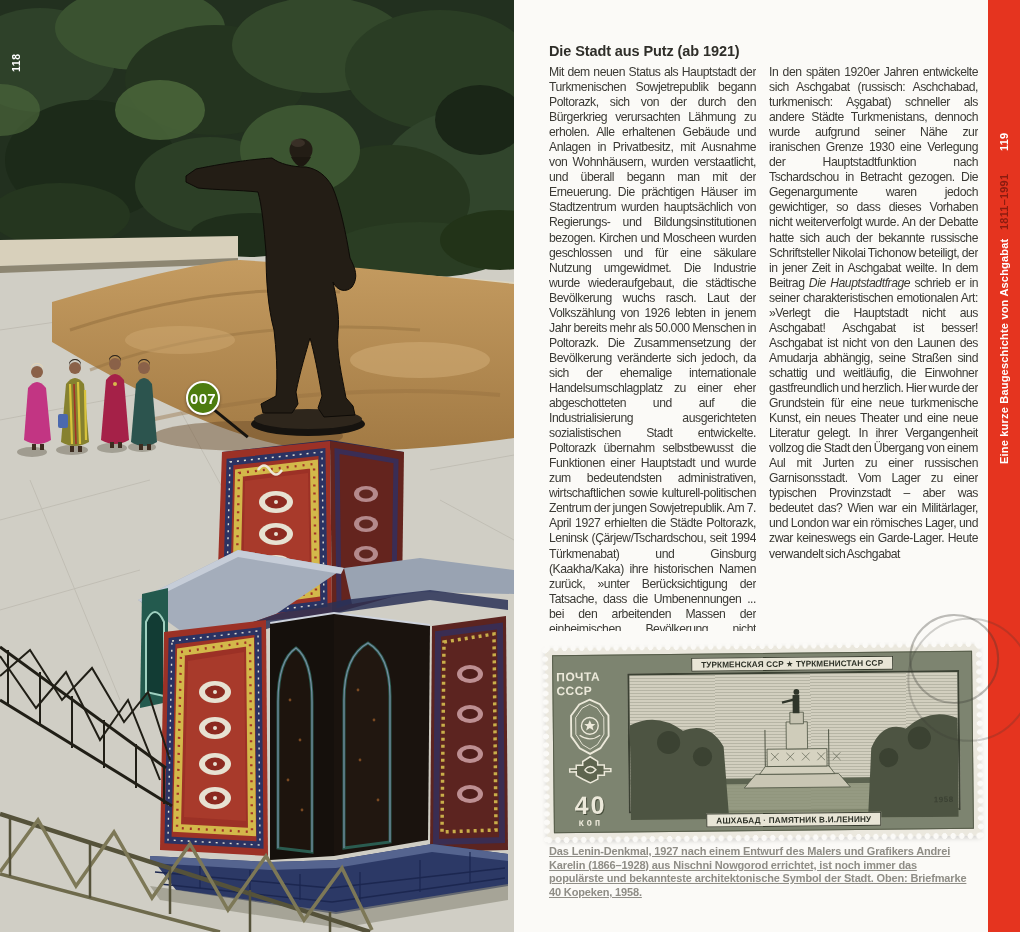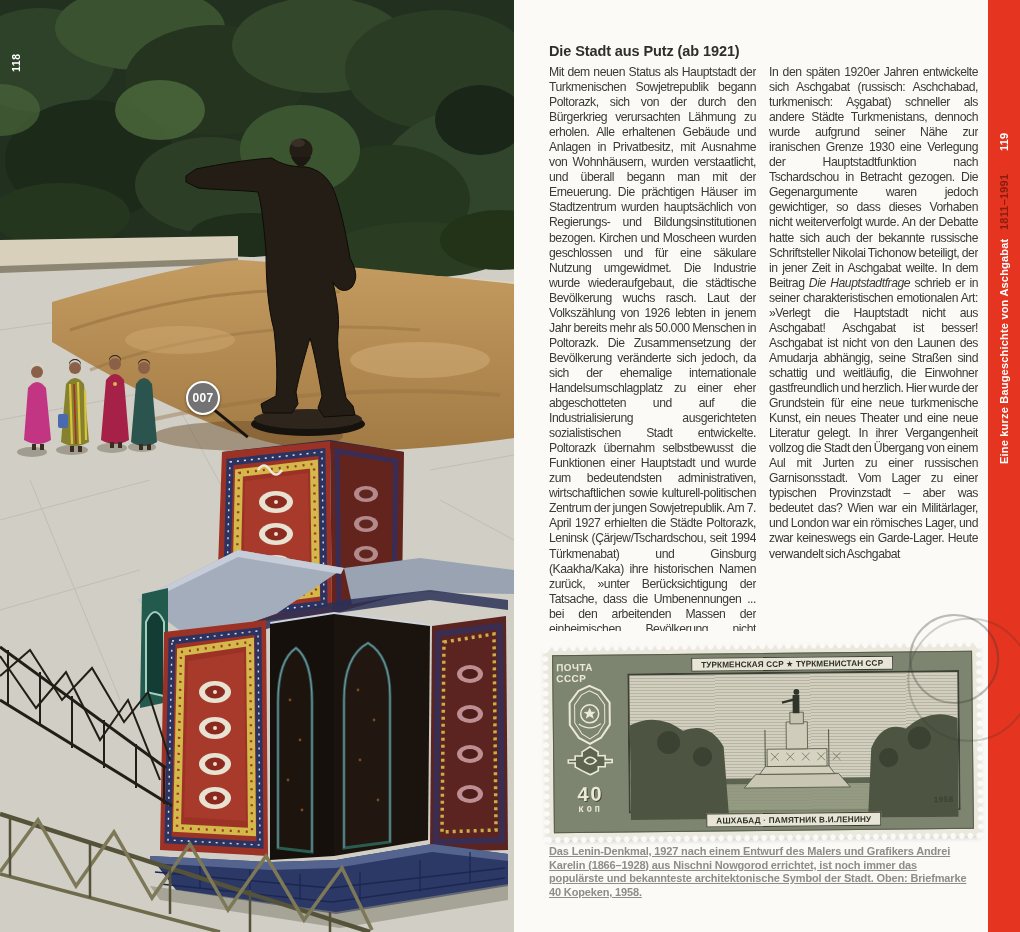--- a/index.html
+++ b/index.html
@@ -11,21 +11,21 @@
   
   .photo{position:absolute;left:0;top:0;width:514px;height:932px;overflow:hidden;}
   .photo svg{display:block;}
   .pagenum-left{
     position:absolute;left:10px;top:26px;height:46px;width:18px;
     writing-mode:vertical-rl;transform:rotate(180deg);
     color:#ffffff;font-weight:bold;font-size:10.5px;letter-spacing:.6px;
   }
   .marker{
     position:absolute;left:186px;top:381px;width:30px;height:30px;border-radius:50%;
-    background:#737373;border:2.5px solid #fff;color:#fff;font-weight:bold;font-size:12px;
+    background:#4d7c0f;border:2.5px solid #fff;color:#fff;font-weight:bold;font-size:15px;
     display:flex;align-items:center;justify-content:center;letter-spacing:.3px;
     box-shadow:0 1px 3px rgba(0,0,0,.45);z-index:4;
   }
   .marker-line{position:absolute;left:213px;top:407px;width:46px;height:2.5px;background:#17140f;
     transform:rotate(39deg);transform-origin:0 0;z-index:3;}
   
   .heading{position:absolute;left:549px;top:33px;font-size:14.5px;font-weight:bold;color:#2f2e29;letter-spacing:-.1px;text-align:center;}
   .col{position:absolute;top:65px;width:207px;max-height:566px;overflow:hidden;
     font-size:12.2px;line-height:15.05px;color:#3b3a35;text-align:justify;
     letter-spacing:-.45px;word-spacing:-1px;hyphens:auto;-webkit-hyphens:auto;}
@@ -52,22 +52,22 @@
     background-image:radial-gradient(circle 3px at 4.3px 4px,#fbfaf7 2.7px,rgba(0,0,0,0) 3.1px);
     background-size:8.6px 8px;background-repeat:repeat-x;}
   .perf.t{top:-4px;} .perf.b{bottom:-4px;}
   .perf.l,.perf.r{top:-2px;bottom:-2px;width:8px;
     background-image:radial-gradient(circle 3px at 4px 4.3px,#fbfaf7 2.7px,rgba(0,0,0,0) 3.1px);
     background-size:8px 8.6px;background-repeat:repeat-y;}
   .perf.l{left:-4px;} .perf.r{right:-4px;}
   .stamp-inner{position:absolute;inset:7px;background:#7d8470;border:1px solid #565c49;}
   .stamp-left{position:absolute;left:3px;top:3px;bottom:3px;width:66px;
     display:flex;flex-direction:column;align-items:center;color:#ece9da;}
-  .pochta{font-size:10px;font-weight:bold;letter-spacing:.4px;margin-top:3px;}
-  .value40{font-size:20px;font-weight:bold;letter-spacing:2px;margin-top:7px;
+  .pochta{font-size:12px;font-weight:bold;letter-spacing:.4px;margin-top:11px;}
+  .value40{font-size:25px;font-weight:bold;letter-spacing:2px;margin-top:7px;
     text-shadow:1px 1px 0 #454b39;}
   .kop{font-size:8.5px;font-weight:bold;letter-spacing:3px;margin-top:-1px;font-family:Liberation Mono, monospace;}
   .banner{position:absolute;background:#e8e5d6;border:1px solid #373c2e;
     color:#2d3127;font-weight:bold;white-space:nowrap;
     display:flex;align-items:center;justify-content:center;z-index:2;}
   .banner-top{left:50%;transform:translateX(calc(-50% + 30px));top:3px;height:12px;
     font-size:8.2px;padding:0 9px;letter-spacing:.1px;}
   .banner-bottom{left:50%;transform:translateX(calc(-50% + 30px));bottom:3px;height:12px;
     font-size:8.2px;padding:0 9px;letter-spacing:.2px;}
   .stamp-pic{position:absolute;left:74px;right:12px;top:18px;bottom:18px;

